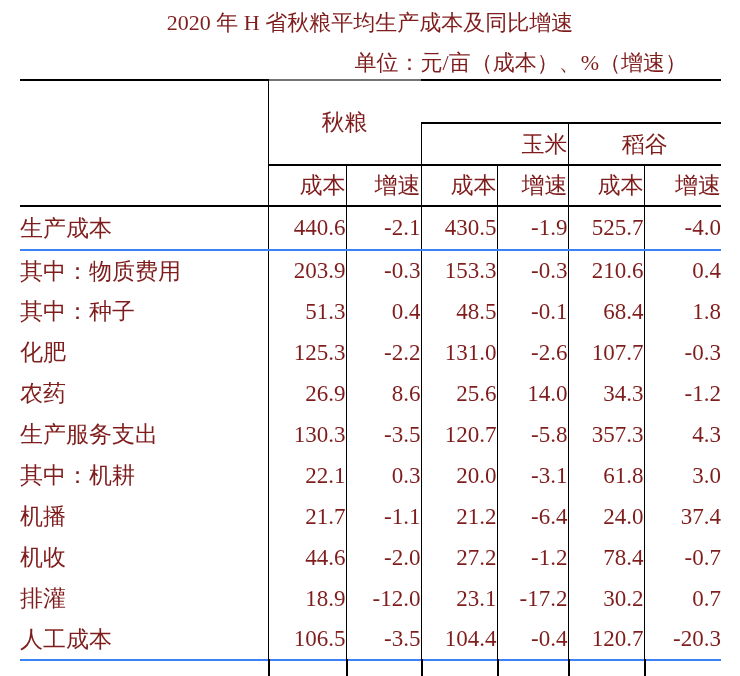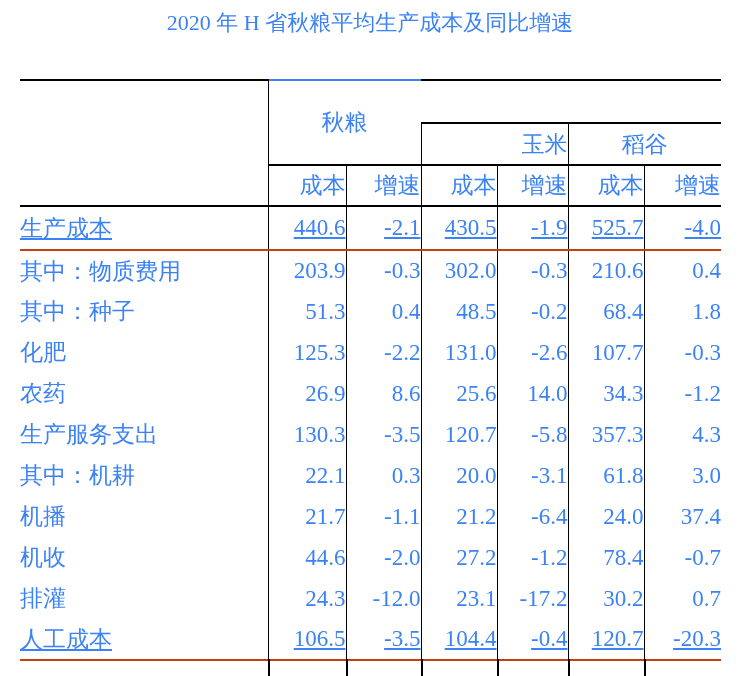--- a/index.html
+++ b/index.html
@@ -1,21 +1,21 @@
 <!DOCTYPE html>
 <html><head>
 <meta charset="utf-8">
 <style>
   html,body{margin:0;padding:0;background:#ffffff;}
   .page{
     position:relative;
     width:740px;height:676px;
     background:#ffffff;
     font-family:"Liberation Serif","DejaVu Serif",serif;
-    color:#3b82f6;
+    color:#7f1d1d;
     overflow:hidden;
   }
   .title{
     position:absolute;top:8px;left:0;width:740px;
     text-align:center;
     font-size:22px;line-height:30px;
     white-space:nowrap;
   }
   .unit-note{
     position:absolute;top:48px;right:53px;
@@ -39,54 +39,55 @@
     white-space:nowrap;
   }
   
   tr.h1{height:43px;}
   tr.h2{height:42px;}
   tr.h3{height:41px;}
   tr.d1{height:44px;}
   tr.d{height:41px;}
   
   th.stub{border-top:2px solid #000;border-bottom:2px solid #000;}
-  th.grp-qiuliang{border-top:2px solid #3b82f6;border-left:1.5px solid #000;border-bottom:2px solid #000;}
+  th.grp-qiuliang{border-top:2px solid #737373;border-left:1.5px solid #000;border-bottom:2px solid #000;}
   th.empty-top{border-top:2px solid #000;border-bottom:2px solid #000;}
   th.grp-yumi{border-left:1.5px solid #000;border-bottom:2px solid #000;text-align:right;}
   th.grp-daogu{border-left:1.5px solid #000;border-bottom:2px solid #000;}
   th.sub{border-left:1.5px solid #000;border-bottom:2px solid #000;text-align:right;}
   
   td.rowlabel{text-align:left;font-size:23px;}
   td.num{
     border-left:1.5px solid #000;
     text-align:right;
     padding-right:8px;
     font-size:23px;
   }
-  tr.rule-below td{border-bottom:2px solid #c2410c;text-decoration:underline;}
+  tr.rule-below td{border-bottom:2px solid #3b82f6;}
   
   .ind0{padding-left:10px;}
   .ind1{padding-left:83px;}
   .ind2{padding-left:155px;}
   
   .vstub{
     position:absolute;
     top:580px;height:17px;width:1.5px;
     background:#000;
   }
   .vs1{left:248px;} .vs2{left:326px;} .vs3{left:401px;}
   .vs4{left:477px;} .vs5{left:548px;} .vs6{left:624px;}
 </style>
 </head>
 <body>
 
 <div class="page">
 
   <div class="title">2020 年 H 省秋粮平均生产成本及同比增速</div>
 
+  <div class="unit-note">单位：元/亩（成本）、%（增速）</div>
 
   <div class="table-wrap">
     <table class="cost">
       <colgroup>
         <col style="width:248px">
         <col style="width:78px">
         <col style="width:75px">
         <col style="width:76px">
         <col style="width:71px">
         <col style="width:76px">
@@ -118,31 +119,31 @@
           <td class="num">-2.1</td>
           <td class="num">430.5</td>
           <td class="num">-1.9</td>
           <td class="num">525.7</td>
           <td class="num">-4.0</td>
         </tr>
         <tr class="d">
           <td class="rowlabel ind0">其中：物质费用</td>
           <td class="num">203.9</td>
           <td class="num">-0.3</td>
-          <td class="num">302.0</td>
+          <td class="num">153.3</td>
           <td class="num">-0.3</td>
           <td class="num">210.6</td>
           <td class="num">0.4</td>
         </tr>
         <tr class="d">
           <td class="rowlabel ind1">其中：种子</td>
           <td class="num">51.3</td>
           <td class="num">0.4</td>
           <td class="num">48.5</td>
-          <td class="num">-0.2</td>
+          <td class="num">-0.1</td>
           <td class="num">68.4</td>
           <td class="num">1.8</td>
         </tr>
         <tr class="d">
           <td class="rowlabel ind2">化肥</td>
           <td class="num">125.3</td>
           <td class="num">-2.2</td>
           <td class="num">131.0</td>
           <td class="num">-2.6</td>
           <td class="num">107.7</td>
@@ -188,21 +189,21 @@
           <td class="rowlabel ind2">机收</td>
           <td class="num">44.6</td>
           <td class="num">-2.0</td>
           <td class="num">27.2</td>
           <td class="num">-1.2</td>
           <td class="num">78.4</td>
           <td class="num">-0.7</td>
         </tr>
         <tr class="d">
           <td class="rowlabel ind2">排灌</td>
-          <td class="num">24.3</td>
+          <td class="num">18.9</td>
           <td class="num">-12.0</td>
           <td class="num">23.1</td>
           <td class="num">-17.2</td>
           <td class="num">30.2</td>
           <td class="num">0.7</td>
         </tr>
         <tr class="d rule-below">
           <td class="rowlabel ind1">人工成本</td>
           <td class="num">106.5</td>
           <td class="num">-3.5</td>

